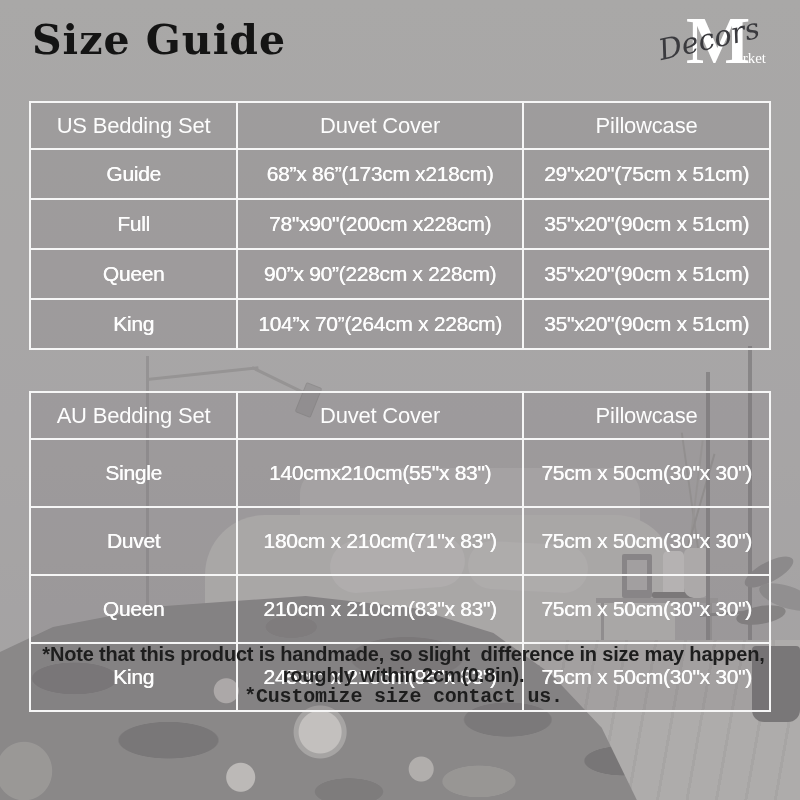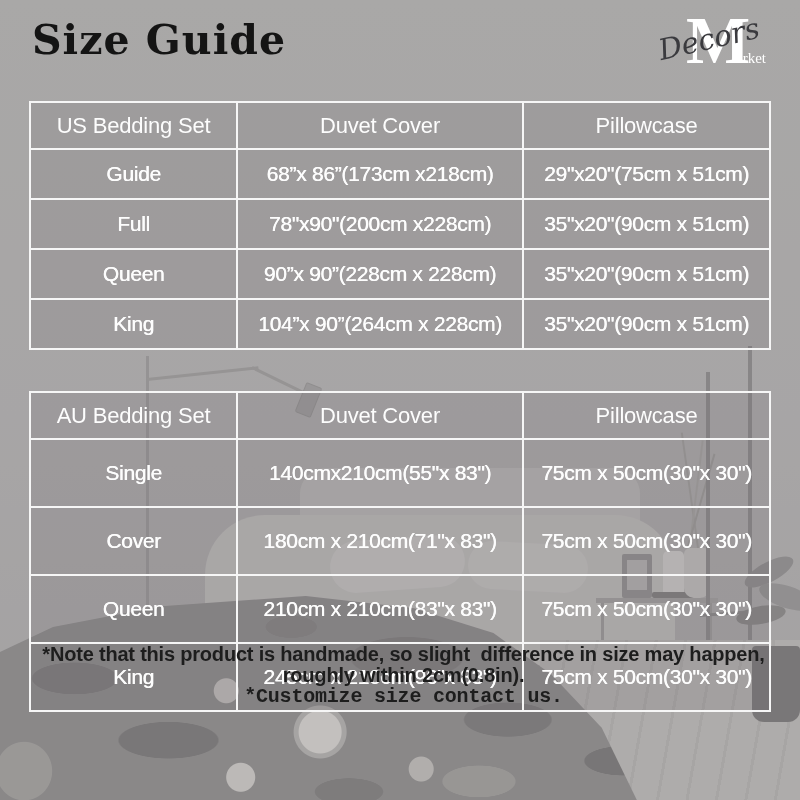--- a/index.html
+++ b/index.html
@@ -174,21 +174,21 @@
         <td>78"x90"(200cm x228cm)</td>
         <td>35"x20"(90cm x 51cm)</td>
       </tr>
       <tr>
         <td>Queen</td>
         <td>90”x 90”(228cm x 228cm)</td>
         <td>35"x20"(90cm x 51cm)</td>
       </tr>
       <tr>
         <td>King</td>
-        <td>104”x 90”(264cm x 228cm)</td>
+        <td>104”x 70”(264cm x 228cm)</td>
         <td>35"x20"(90cm x 51cm)</td>
       </tr>
     </tbody>
       </table>
 
     <table class="tbl tbl-au">
       <colgroup>
           <col class="c1">
           <col class="c2">
           <col class="c3">
@@ -198,21 +198,21 @@
         <th>AU Bedding Set</th>
         <th>Duvet Cover</th>
         <th>Pillowcase</th>
       </tr>
       <tr>
         <td>Single</td>
         <td>140cmx210cm(55"x 83")</td>
         <td>75cm x 50cm(30"x 30")</td>
       </tr>
       <tr>
-        <td>Cover</td>
+        <td>Duvet</td>
         <td>180cm x 210cm(71"x 83")</td>
         <td>75cm x 50cm(30"x 30")</td>
       </tr>
       <tr>
         <td>Queen</td>
         <td>210cm x 210cm(83"x 83")</td>
         <td>75cm x 50cm(30"x 30")</td>
       </tr>
       <tr>
         <td>King</td>

